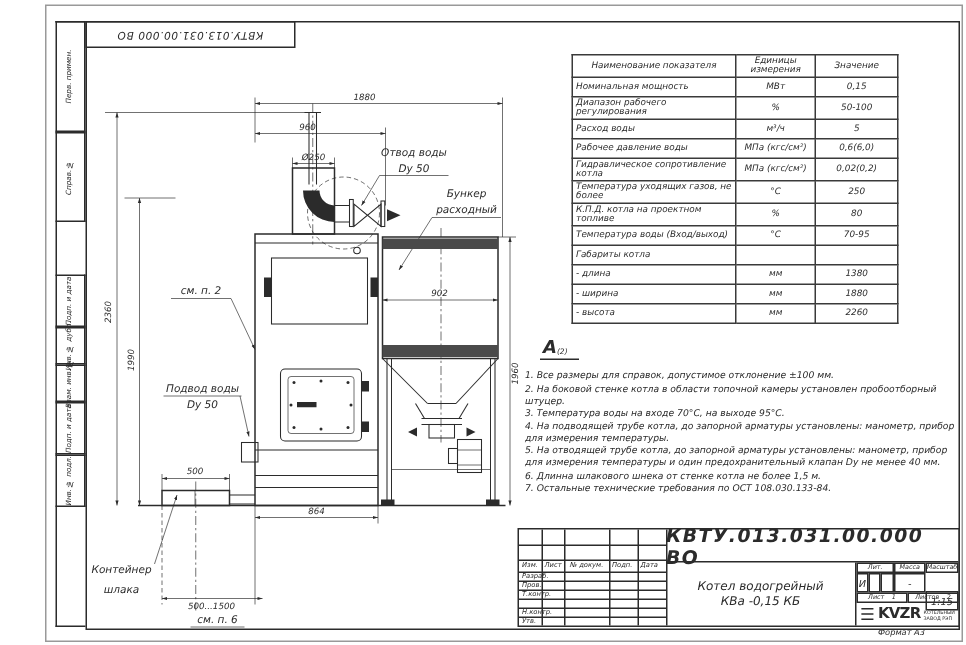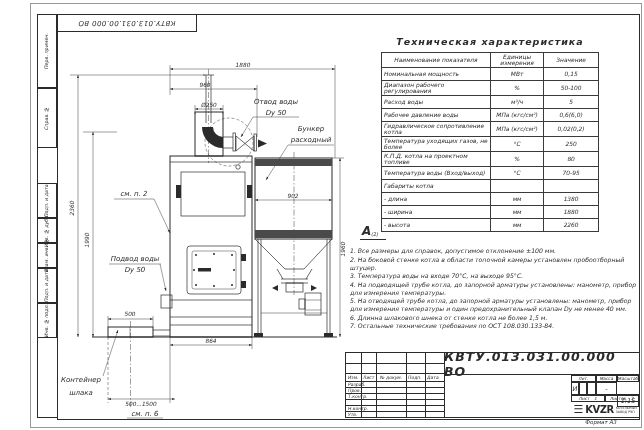--- a/index.html
+++ b/index.html
@@ -264,21 +264,20 @@
       <text class="lbl" x="77" y="171">см. п. 2</text>
       <text class="lbl" x="78" y="236">Подвод воды</text>
       <text class="lbl" x="78" y="247">Dy 50</text>
       <text class="lbl" x="24" y="357">Контейнер</text>
       <text class="lbl" x="24" y="370">шлака</text>
       <text class="lbl" x="88" y="390.5">см. п. 6</text>
     </g>
   </svg>
 
   <div class="abs tech">
-    <div class="tech-title">Техническая характеристика</div>
     <table class="tt">
       <tbody>
           <tr>
         <th class="nm">Наименование показателя</th>
         <th class="un">Единицы измерения</th>
         <th class="vl2">Значение</th>
       </tr>
       <tr>
             <td class="nm">Номинальная мощность</td>
             <td class="un">МВт</td>
@@ -380,20 +379,24 @@
 
     <div class="lab rowlab" style="top:28.5px;">Разраб.</div>
     <div class="lab rowlab" style="top:34.5px;">Пров.</div>
     <div class="lab rowlab" style="top:40.5px;">Т.контр.</div>
     <div class="lab rowlab" style="top:46.5px;"></div>
     <div class="lab rowlab" style="top:52.5px;">Н.контр.</div>
     <div class="lab rowlab" style="top:58.5px;">Утв.</div>
 
     <div class="doc-cell">КВТУ.013.031.00.000 ВО</div>
 
+    <div class="name-cell">
+      <span>Котел водогрейный</span>
+      <span>КВа -0,15  КБ</span>
+    </div>
 
     <div class="cellb" style="left:225px;top:22px;width:25px;height:7px;">Лит.</div>
     <div class="cellb" style="left:250px;top:22px;width:21px;height:7px;">Масса</div>
     <div class="cellb" style="left:271px;top:22px;width:22px;height:7px;">Масштаб</div>
 
     <div class="cellb val" style="left:225px;top:29px;width:8px;height:13px;">И</div>
     <div class="cellb" style="left:233px;top:29px;width:8px;height:13px;"></div>
     <div class="cellb" style="left:241px;top:29px;width:9px;height:13px;"></div>
     <div class="cellb val" style="left:250px;top:29px;width:21px;height:13px;">-</div>
     <div class="cellb val" style="left:271px;top:41px;width:22px;height:13px;">1:15</div>

